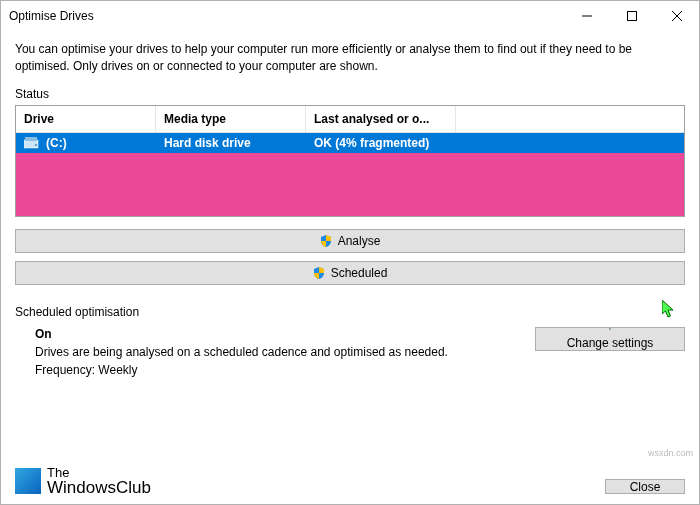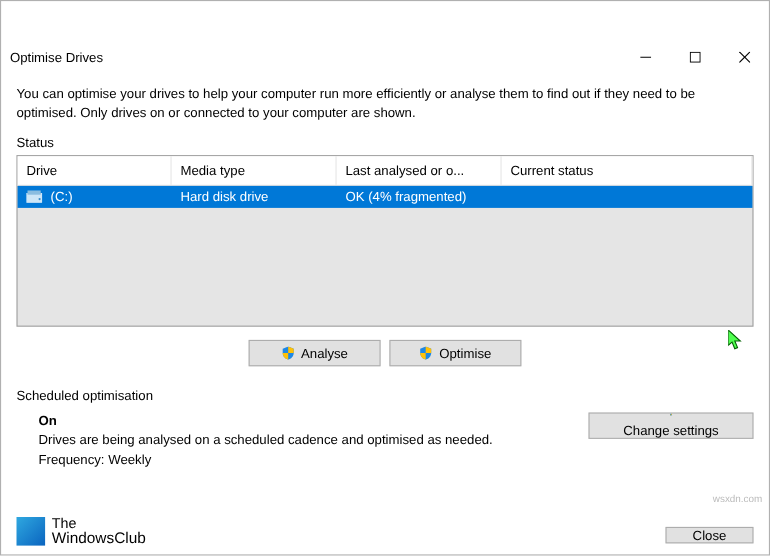--- a/index.html
+++ b/index.html
@@ -1,50 +1,50 @@
 <!DOCTYPE html>
 <html><head>
 <meta charset="utf-8">
 <style>
 * { box-sizing: border-box; margin: 0; padding: 0; font-family: "Segoe UI", Tahoma, sans-serif; font-size: 12px; }
 body { background: #fff; width: 700px; height: 505px; border: 1px solid #b0b0b0; position: relative; color: #000; }
-.titlebar { height: 30px; display: flex; align-items: center; padding-left: 8px; margin-top: 36px; }
+.titlebar { height: 30px; display: flex; align-items: center; padding-left: 8px; }
 .titlebar .title { flex: 1; }
 .win-btns { display: flex; }
 .win-btn { width: 45px; height: 30px; display: flex; align-items: center; justify-content: center; color: #000; }
 .win-btn svg { width: 10px; height: 10px; }
 .content { padding: 10px 14px; }
 .desc { line-height: 1.4; margin-bottom: 12px; }
 .section-label { margin-bottom: 4px; }
-.drive-box { border: 1px solid #a0a0a0; height: 156px; background: #e5e5e5; }
+.drive-box { border: 1px solid #a0a0a0; height: 112px; background: #ec4899; font-weight: bold; }
 .drive-header { display: flex; background: #fff; border-bottom: 1px solid #e0e0e0; }
 .drive-header .col { padding: 6px 8px; border-right: 1px solid #e6e6e6; white-space: nowrap; overflow: hidden; text-overflow: ellipsis; }
 .drive-row { display: flex; background: #0078d7; color: #fff; align-items: center; }
 .drive-row .col { padding: 3px 8px; white-space: nowrap; overflow: hidden; }
 .col-drive { width: 140px; display: flex; align-items: center; gap: 6px; }
 .col-media { width: 150px; }
 .col-last { width: 150px; }
 .col-status { flex: 1; }
 .drive-icon { width: 16px; height: 12px; }
-.btn-row { display: flex; justify-content: center; gap: 8px; margin-top: 12px; }
+.btn-row { display: flex; justify-content: flex-start; gap: 8px; margin-top: 12px; flex-direction: column; }
 .btn { min-width: 120px; height: 24px; background: #e1e1e1; border: 1px solid #adadad; display: flex; align-items: center; justify-content: center; gap: 6px; cursor: default; }
 .shield { width: 12px; height: 12px; }
 .sched { margin-top: 20px; }
 .sched-body { display: flex; margin-top: 8px; }
 .sched-left { flex: 1; padding-left: 20px; }
 .sched-left .bold { font-weight: 600; margin-bottom: 4px; }
 .sched-left p { margin-bottom: 4px; }
 .sched-right { width: 150px; }
 .footer { position: absolute; bottom: 10px; right: 14px; }
 .btn-close { min-width: 80px; height: 15px; background: #e1e1e1; border: 1px solid #adadad; display: flex; align-items: center; justify-content: center; }
 .logo { position: absolute; bottom: 8px; left: 14px; display: flex; align-items: center; gap: 6px; }
 .logo .sq { width: 26px; height: 26px; background: linear-gradient(135deg,#2fa8e0,#0a64bf); }
 .logo .txt { line-height: 1; }
 .logo .txt .t1 { font-size: 13px; }
-.logo .txt .t2 { font-size: 14px; font-weight: 400; }
+.logo .txt .t2 { font-size: 17px; font-weight: 400; }
 .cursor { position: absolute; left: 661px; top: 299px; pointer-events: none; }
 .watermark { position: absolute; right: 6px; bottom: 46px; font-size: 9px; color: #bbb; }
 </style>
 </head>
 <body>
 
 <div class="titlebar">
   <span class="title">Optimise Drives</span>
   <div class="win-btns">
     <div class="win-btn">
@@ -68,21 +68,20 @@
 
 <div class="content">
   <p class="desc">You can optimise your drives to help your computer run more efficiently or analyse them to find out if they need to be optimised. Only drives on or connected to your computer are shown.</p>
 
   <p class="section-label">Status</p>
   <div class="drive-box">
     <div class="drive-header">
       <div class="col col-drive">Drive</div>
       <div class="col col-media">Media type</div>
       <div class="col col-last">Last analysed or o...</div>
-      <div class="col col-status">Current status</div>
     </div>
     <div class="drive-row">
       <div class="col col-drive">
         <svg class="drive-icon" viewBox="0 0 16 12">
             <rect x="0" y="3" width="14" height="8" fill="#cde6f7" stroke="#fff" stroke-width="0.5"></rect>
             <rect x="1" y="0" width="12" height="4" fill="#8abde0"></rect>
             <circle cx="12" cy="8" r="1" fill="#3b8cc8"></circle>
           </svg>
         <span>(C:)</span>
       </div>
@@ -99,21 +98,21 @@
           <path d="M6 6 L6 12 C3.5 11.5 1 9 1 6 Z" fill="#ffc107"></path>
         </svg>
       <span>Analyse</span>
     </div>
     <div class="btn">
       <svg class="shield" viewBox="0 0 12 12">
           <path d="M6 0 L11 2 V6 C11 9 8.5 11.5 6 12 C3.5 11.5 1 9 1 6 V2 Z" fill="#1e88e5"></path>
           <path d="M6 0 L11 2 V6 L6 6 Z" fill="#ffc107"></path>
           <path d="M6 6 L6 12 C3.5 11.5 1 9 1 6 Z" fill="#ffc107"></path>
         </svg>
-      <span>Optimise</span>
+      <span>Scheduled</span>
     </div>
   </div>
 
   <div class="sched">
     <p class="section-label">Scheduled optimisation</p>
     <div class="sched-body">
       <div class="sched-left">
         <p class="bold">On</p>
         <p>Drives are being analysed on a scheduled cadence and optimised as needed.</p>
         <p>Frequency: Weekly</p>

